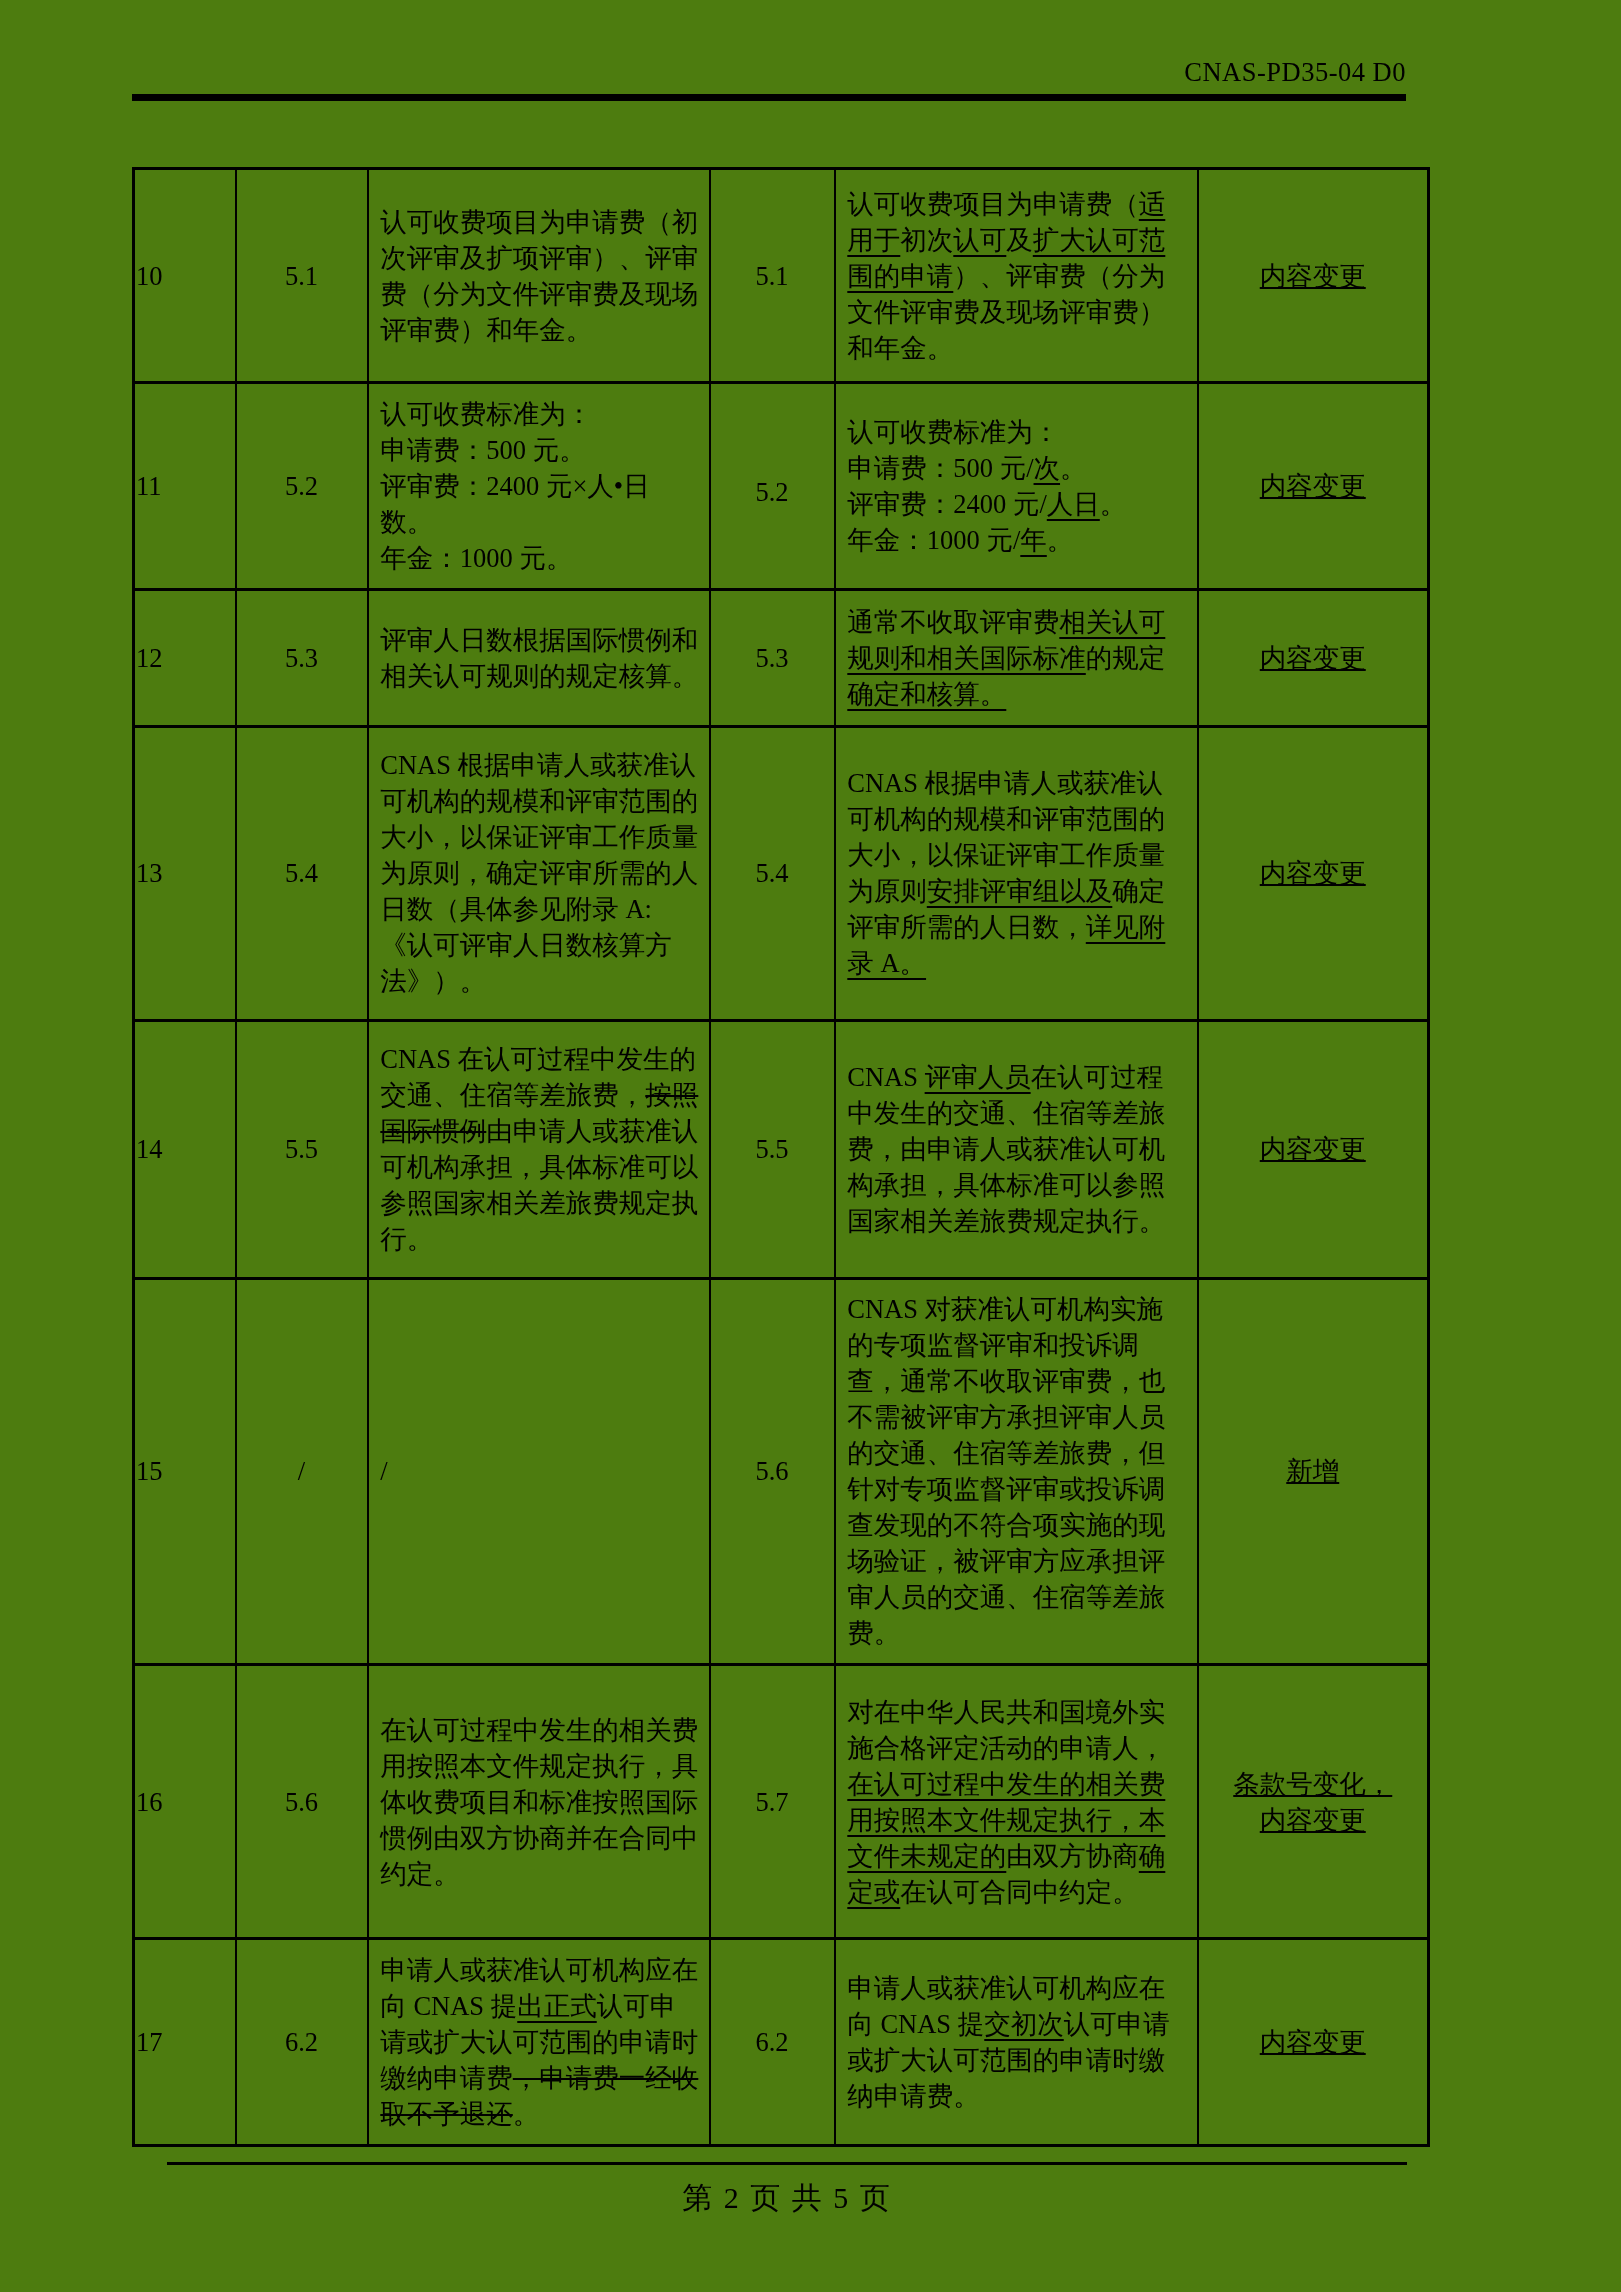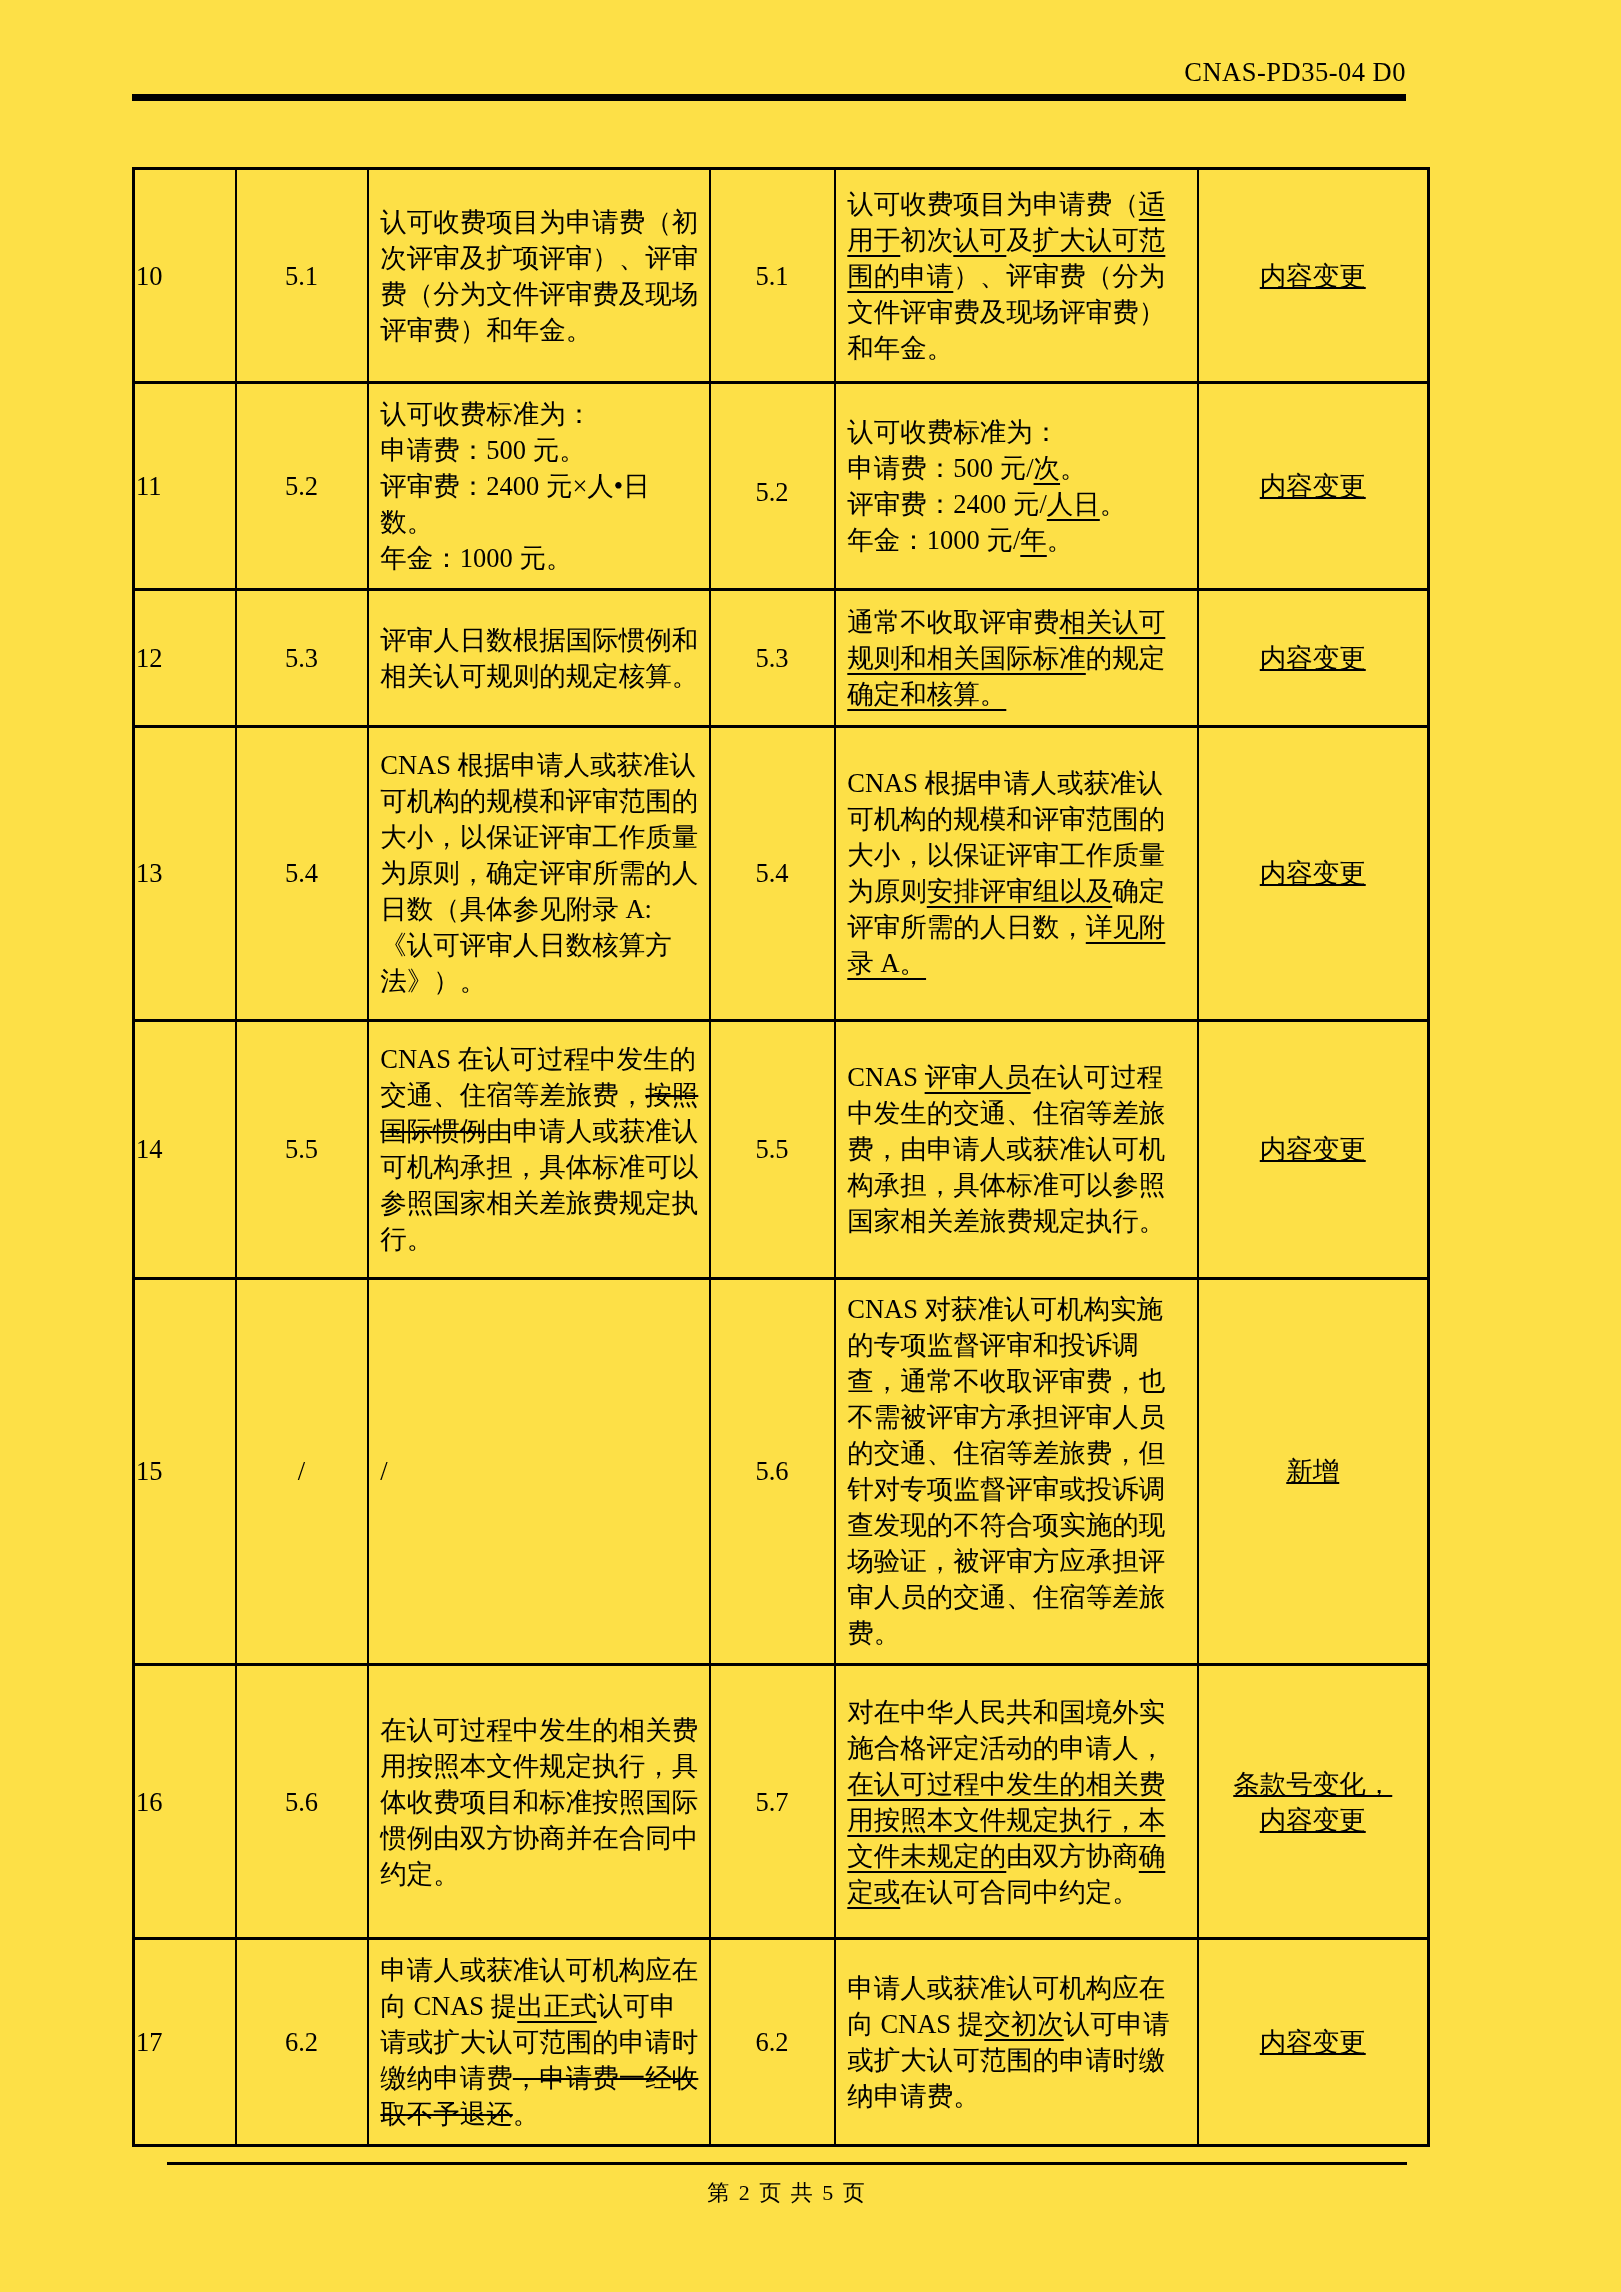--- a/index.html
+++ b/index.html
@@ -1,21 +1,21 @@
 <!DOCTYPE html>
 <html><head>
 <meta charset="utf-8">
 <style>
   html, body { margin: 0; padding: 0; background: #888; }
   .page {
     position: relative;
     width: 1621px;
     height: 2293px;
     margin: 0 auto;
-    background: #fde047;
+    background: #4d7c0f;
     font-family: "Liberation Serif", "DejaVu Serif", serif;
     color: #000000;
     overflow: hidden;
   }
   .doc-header {
     position: absolute;
     top: 57px;
     left: 0;
     right: 215px;
     text-align: right;
@@ -79,21 +79,21 @@
     width: 1240px;
     height: 2.9px;
     background: #000000;
   }
   .doc-footer {
     position: absolute;
     top: 2178px;
     left: 167px;
     width: 1240px;
     text-align: center;
-    font-size: 22px;
+    font-size: 30px;
     letter-spacing: 2px;
   }
 </style>
 </head>
 <body>
 
 <div class="page">
 
   <div class="doc-header">
     <span>CNAS-PD35-04 D0</span>

